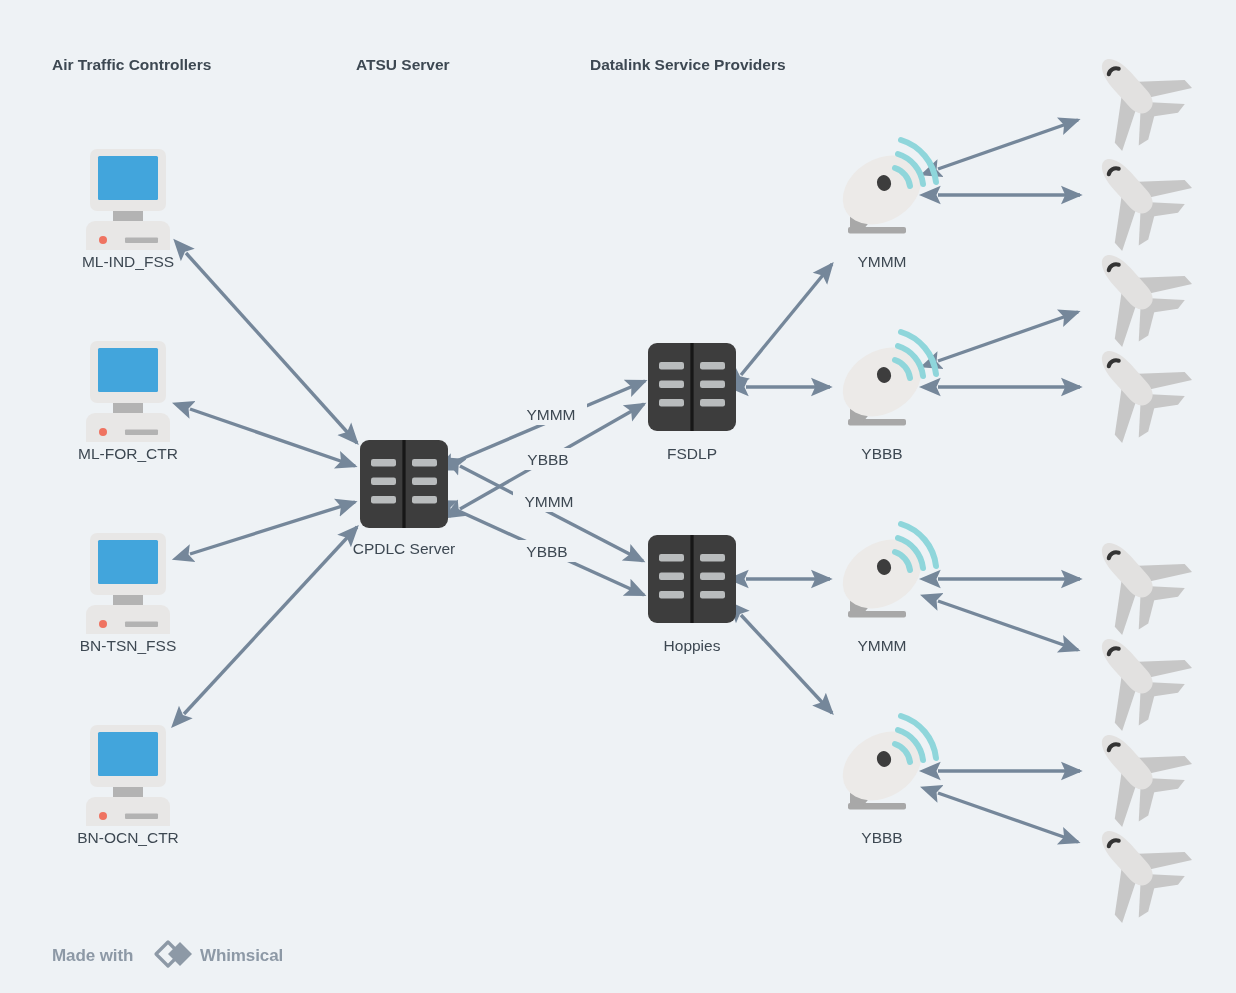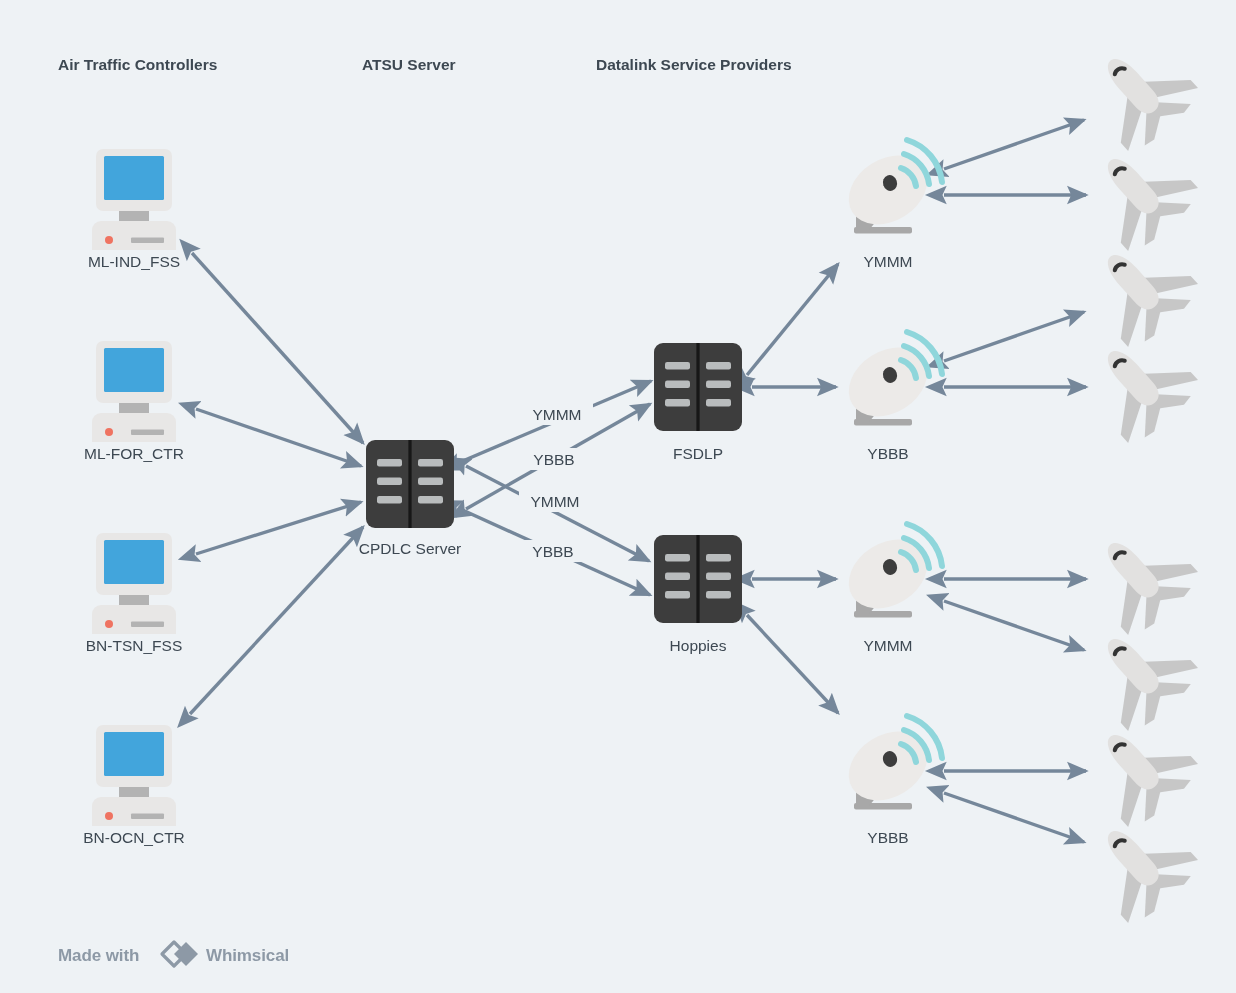--- a/index.html
+++ b/index.html
@@ -2,21 +2,21 @@
 <html><head>
 <meta charset="utf-8">
 <style>
   html,body{margin:0;padding:0;}
   body{
     width:1236px;height:993px;
     background:#eef2f5;
     font-family:"Liberation Sans", sans-serif;
     overflow:hidden;position:relative;
   }
-  #stage{position:absolute;inset:0;width:1088px;height:993px;padding-left:6px;}
+  #stage{position:absolute;inset:0;width:1088px;height:993px;}
   svg{display:block;}
   text{font-family:"Liberation Sans", sans-serif;}
   .node-label{font-size:15.5px;fill:#3d4852;font-weight:400;}
   .edge-label{font-size:15.5px;fill:#3d4852;font-weight:400;}
   .hdr-label{font-size:15.5px;fill:#3d4852;font-weight:700;}
   .footer-text{
     font-size:17px;font-weight:700;fill:#8d99a6;color:#8d99a6;
     letter-spacing:-.1px;
   }
 </style>

